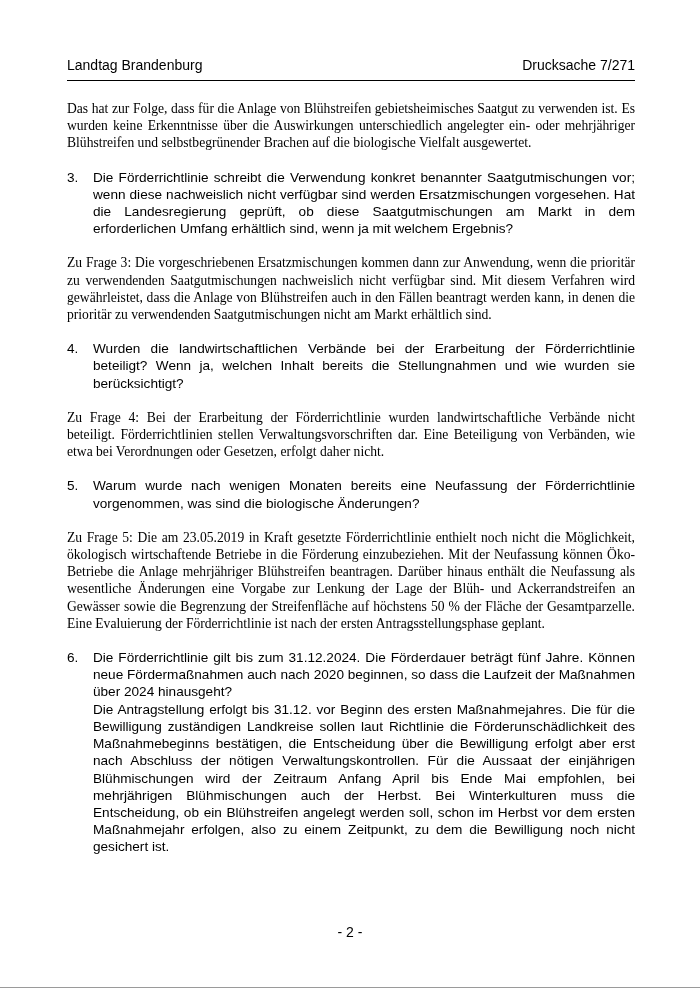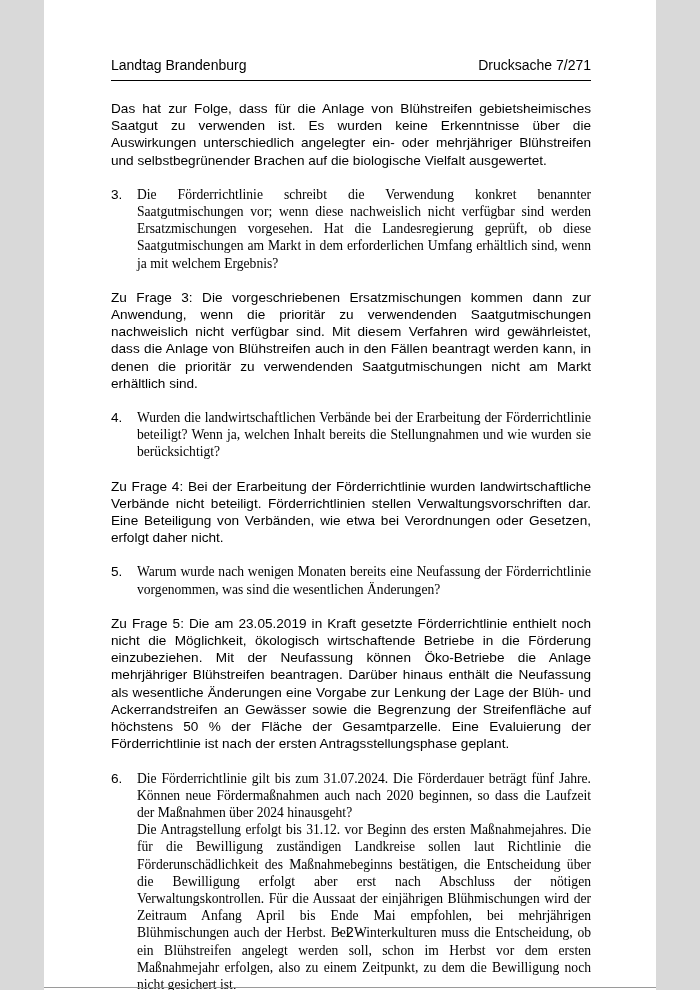--- a/index.html
+++ b/index.html
@@ -1,21 +1,21 @@
 <!DOCTYPE html>
 <html><head>
 <meta charset="utf-8">
 <style>
   * { margin: 0; padding: 0; box-sizing: border-box; }
   html, body { background: #d9d9d9; }
   body { font-family: "Liberation Sans", sans-serif; }
 
   .page {
     position: relative;
-    width: 612px;
+    width: 700px;
     height: 990px;
     margin: 0 auto;
     background: #ffffff;
     color: #000000;
     overflow: hidden;
   }
 
   
   .page::after {
     content: "";
@@ -40,35 +40,34 @@
   .content {
     position: absolute;
     top: 100px;
     left: 67px;
     right: 65px;
     font-size: 13.6px;
     line-height: 17.2px;
     text-align: justify;
   }
 
-  .para { margin-bottom: 17px; }
+  .para { margin-bottom: 17px; font-family: Liberation Serif, serif; }
 
   .numbered {
     display: flex;
     margin-bottom: 17px;
   }
   .numbered .num {
     flex: 0 0 26px;
     width: 26px;
     text-align: left;
   }
   .numbered .qtext {
     flex: 1;
     text-align: justify;
-    font-family: Liberation Serif, serif;
   }
   .numbered .qtext p { margin: 0; }
 
   .footer {
     position: absolute;
     left: 0;
     right: 0;
     bottom: 50px;
     text-align: center;
     font-size: 14px;
@@ -97,29 +96,29 @@
 
     <div class="numbered">
       <span class="num">4.</span>
       <div class="qtext">Wurden die landwirtschaftlichen Verbände bei der Erarbeitung der Förderrichtlinie beteiligt? Wenn ja, welchen Inhalt bereits die Stellungnahmen und wie wurden sie berücksichtigt?</div>
     </div>
 
     <p class="para">Zu Frage 4: Bei der Erarbeitung der Förderrichtlinie wurden landwirtschaftliche Verbände nicht beteiligt. Förderrichtlinien stellen Verwaltungsvorschriften dar. Eine Beteiligung von Verbänden, wie etwa bei Verordnungen oder Gesetzen, erfolgt daher nicht.</p>
 
     <div class="numbered">
       <span class="num">5.</span>
-      <div class="qtext">Warum wurde nach wenigen Monaten bereits eine Neufassung der Förderrichtlinie vorgenommen, was sind die wesentlichen Änderungen?</div>
+      <div class="qtext">Warum wurde nach wenigen Monaten bereits eine Neufassung der Förderrichtlinie vorgenommen, was sind die biologische Änderungen?</div>
     </div>
 
     <p class="para">Zu Frage 5: Die am 23.05.2019 in Kraft gesetzte Förderrichtlinie enthielt noch nicht die Möglichkeit, ökologisch wirtschaftende Betriebe in die Förderung einzubeziehen. Mit der Neufassung können Öko-Betriebe die Anlage mehrjähriger Blühstreifen beantragen. Darüber hinaus enthält die Neufassung als wesentliche Änderungen eine Vorgabe zur Lenkung der Lage der Blüh- und Ackerrandstreifen an Gewässer sowie die Begrenzung der Streifenfläche auf höchstens 50 % der Fläche der Gesamtparzelle. Eine Evaluierung der Förderrichtlinie ist nach der ersten Antragsstellungsphase geplant.</p>
 
     <div class="numbered">
       <span class="num">6.</span>
       <div class="qtext">
-        <p>Die Förderrichtlinie gilt bis zum 31.07.2024. Die Förderdauer beträgt fünf Jahre. Können neue Fördermaßnahmen auch nach 2020 beginnen, so dass die Laufzeit der Maßnahmen über 2024 hinausgeht?</p>
+        <p>Die Förderrichtlinie gilt bis zum 31.12.2024. Die Förderdauer beträgt fünf Jahre. Können neue Fördermaßnahmen auch nach 2020 beginnen, so dass die Laufzeit der Maßnahmen über 2024 hinausgeht?</p>
         <p>Die Antragstellung erfolgt bis 31.12. vor Beginn des ersten Maßnahmejahres. Die für die Bewilligung zuständigen Landkreise sollen laut Richtlinie die Förderunschädlichkeit des Maßnahmebeginns bestätigen, die Entscheidung über die Bewilligung erfolgt aber erst nach Abschluss der nötigen Verwaltungskontrollen. Für die Aussaat der einjährigen Blühmischungen wird der Zeitraum Anfang April bis Ende Mai empfohlen, bei mehrjährigen Blühmischungen auch der Herbst. Bei Winterkulturen muss die Entscheidung, ob ein Blühstreifen angelegt werden soll, schon im Herbst vor dem ersten Maßnahmejahr erfolgen, also zu einem Zeitpunkt, zu dem die Bewilligung noch nicht gesichert ist.</p>
       </div>
     </div>
 
   </div>
 
   <div class="footer">
     <span>- 2 -</span>
   </div>
 

